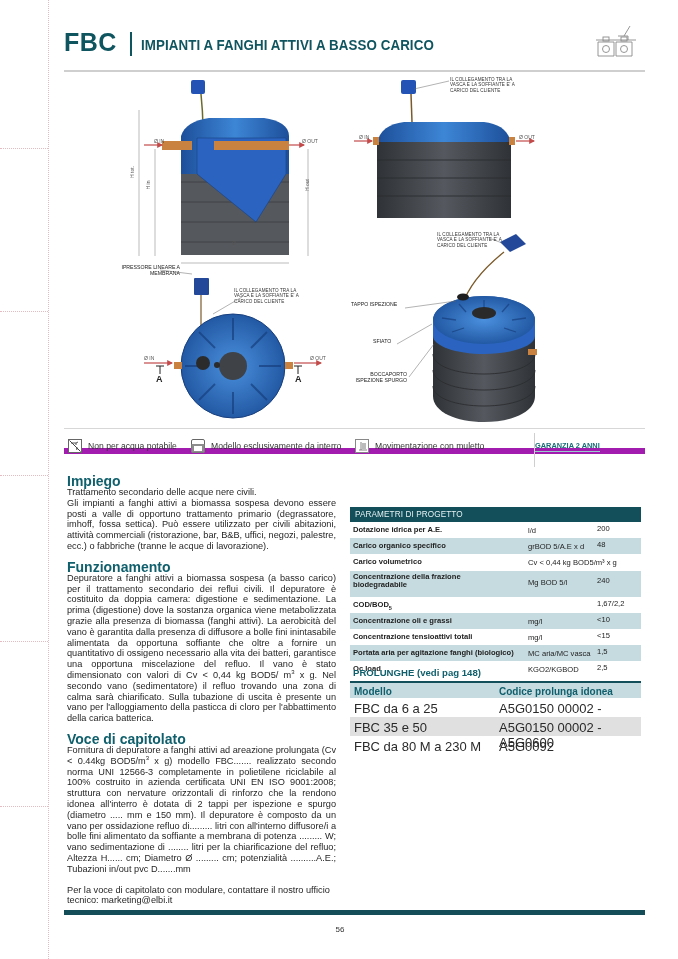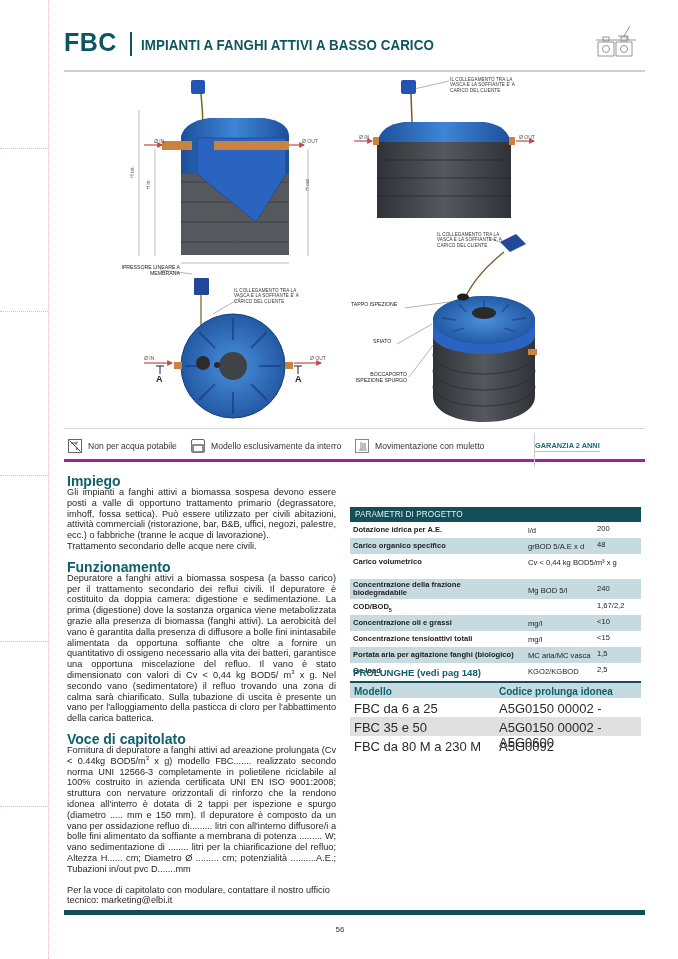--- a/index.html
+++ b/index.html
@@ -19,40 +19,40 @@
   .header-rule { position: absolute; left: 64px; top: 70px; width: 581px; height: 2px; background: #cfcfcf; }
 
   
   .drawings { position: absolute; left: 64px; top: 74px; width: 581px; height: 352px; }
   .drawings svg { position: absolute; left: 0; top: 0; }
   .dlabel { position: absolute; font-size: 4.6px; color: #333; text-transform: uppercase; line-height: 5.3px; letter-spacing: 0.1px; }
   .dlabel-md { position: absolute; font-size: 5.2px; color: #222; text-transform: uppercase; line-height: 6px; }
   .dim { position: absolute; font-size: 5px; color: #555; }
 
   
-  .features { position: absolute; left: 64px; top: 428px; width: 581px; height: 34px; border-top: 1px solid #d7d7d7; border-bottom: 3px solid #a21caf; }
+  .features { position: absolute; left: 64px; top: 428px; width: 581px; height: 26px; border-top: 1px solid #d7d7d7; border-bottom: 6px solid #a21caf; }
   .feat { position: absolute; top: 8px; height: 18px; display: flex; align-items: center; font-size: 8.6px; color: #333; }
   .feat .ficon { width: 14px; height: 14px; margin-right: 6px; }
   .feat-sep { position: absolute; left: 470px; top: 4px; width: 1px; height: 34px; background: #cfcfcf; }
   .warranty { position: absolute; left: 471px; top: 12px; font-size: 7.4px; font-weight: 700; color: #1a6b78; border-bottom: 1px solid #9cc; padding-bottom: 1px; }
 
   
   .col-left { position: absolute; left: 67px; top: 476px; width: 269px; font-size: 9.2px; line-height: 10.8px; color: #262626; }
   .col-left h3 { font-size: 14px; font-weight: 700; color: #0f5f6c; line-height: 11px; }
   .col-left p { text-align: justify; }
   .col-left .gap { height: 10px; }
   sup { font-size: 6px; line-height: 0; vertical-align: super; }
   sub { font-size: 5.5px; line-height: 0; vertical-align: sub; }
 
   
   .params { position: absolute; left: 350px; top: 479px; width: 291px; }
   .params .thead { height: 15px; background: #124f5a; color: #e6f1f2; font-size: 8.2px; padding: 3px 5px; letter-spacing: 0.1px; margin-top: 28px; }
   .prow { position: relative; height: 16.2px; font-size: 7.6px; color: #222; }
   .prow.alt { background: #c6dbe0; }
-  .prow.tall { height: 20px; margin-top: 8px; }
+  .prow.tall { height: 26px; }
   .prow .pn { position: absolute; left: 3px; top: 4px; font-weight: 700; width: 180px; line-height: 8.6px; }
   .prow.tall .pn { top: 2px; }
   .prow .pu { position: absolute; left: 178px; top: 4px; white-space: nowrap; }
   .prow.tall .pu { top: 7px; }
   .prow .pv { position: absolute; left: 247px; top: 2px; }
   .prow.tall .pv { top: 5px; }
 
   
   .prol-title { position: absolute; left: 353px; top: 667px; font-size: 9.6px; font-weight: 700; color: #0f5f6c; }
   .prol { position: absolute; left: 350px; top: 681px; width: 291px; border-top: 2px solid #124f5a; }
@@ -276,22 +276,22 @@
       <path d="M4 11 h8 M6 3 v8" stroke="#777" stroke-width="0.9"></path>
     </svg>
     <span>Movimentazione con muletto</span>
   </div>
   <div class="feat-sep"></div>
   <div class="warranty">GARANZIA 2 ANNI</div>
 </div>
 
 <div class="col-left">
   <h3>Impiego</h3>
+  <p>Trattamento secondario delle acque nere civili.</p>
   <p>Gli impianti a fanghi attivi a biomassa sospesa devono essere posti a valle di opportuno trattamento primario (degrassatore, imhoff, fossa settica). Può essere utilizzato per civili abitazioni, attività commerciali (ristorazione, bar, B&amp;B, uffici, negozi, palestre, ecc.) o fabbriche (tranne le acque di lavorazione).</p>
-  <p>Trattamento secondario delle acque nere civili.</p>
   <div class="gap"></div>
   <h3>Funzionamento</h3>
   <p><span>Depuratore a fanghi attivi a biomassa sospesa (a basso carico) per il trattamento secondario dei reflui civili. Il depuratore è costituito da doppia camera: digestione e sedimentazione. La prima (digestione) dove la sostanza organica viene metabolizzata grazie alla presenza di biomassa (fanghi attivi). La aerobicità del vano è garantita dalla presenza di diffusore a bolle fini inintasabile alimentata da opportuna soffiante che oltre a fornire un quantitativo di ossigeno necessario alla vita dei batteri, garantisce una opportuna miscelazione del refluo. Il vano è stato dimensionato con valori di Cv &lt; 0,44 kg BOD5/ m</span><sup>3</sup><span> x g. Nel secondo vano (sedimentatore) il refluo trovando una zona di calma sarà chiarificato. Sulla tubazione di uscita è presente un vano per l'alloggiamento della pasticca di cloro per l'abbattimento della carica batterica.</span></p>
   <div class="gap"></div>
   <h3>Voce di capitolato</h3>
   <p><span>Fornitura di depuratore a fanghi attivi ad areazione prolungata (Cv &lt; 0.44kg BOD5/m</span><sup>3</sup><span> x g) modello FBC....... realizzato secondo norma UNI 12566-3 completamente in polietilene riciclabile al 100% costruito in azienda certificata UNI EN ISO 9001:2008; struttura con nervature orizzontali di rinforzo che la rendono idonea all'interro è dotata di 2 tappi per ispezione e spurgo (diametro ..... mm e 150 mm). Il depuratore è composto da un vano per ossidazione refluo di......... litri con all'interno diffusore/i a bolle fini alimentato da soffiante a membrana di potenza ......... W; vano sedimentazione di ........ litri per la chiarificazione del refluo; Altezza H...... cm; Diametro Ø ......... cm; potenzialità ..........A.E.; Tubazioni in/out pvc D.......mm</span></p>
   <div class="gap"></div>
   <p style="text-align:left;">Per la voce di capitolato con modulare, contattare il nostro ufficio tecnico: marketing@elbi.it</p>
 </div>
 

